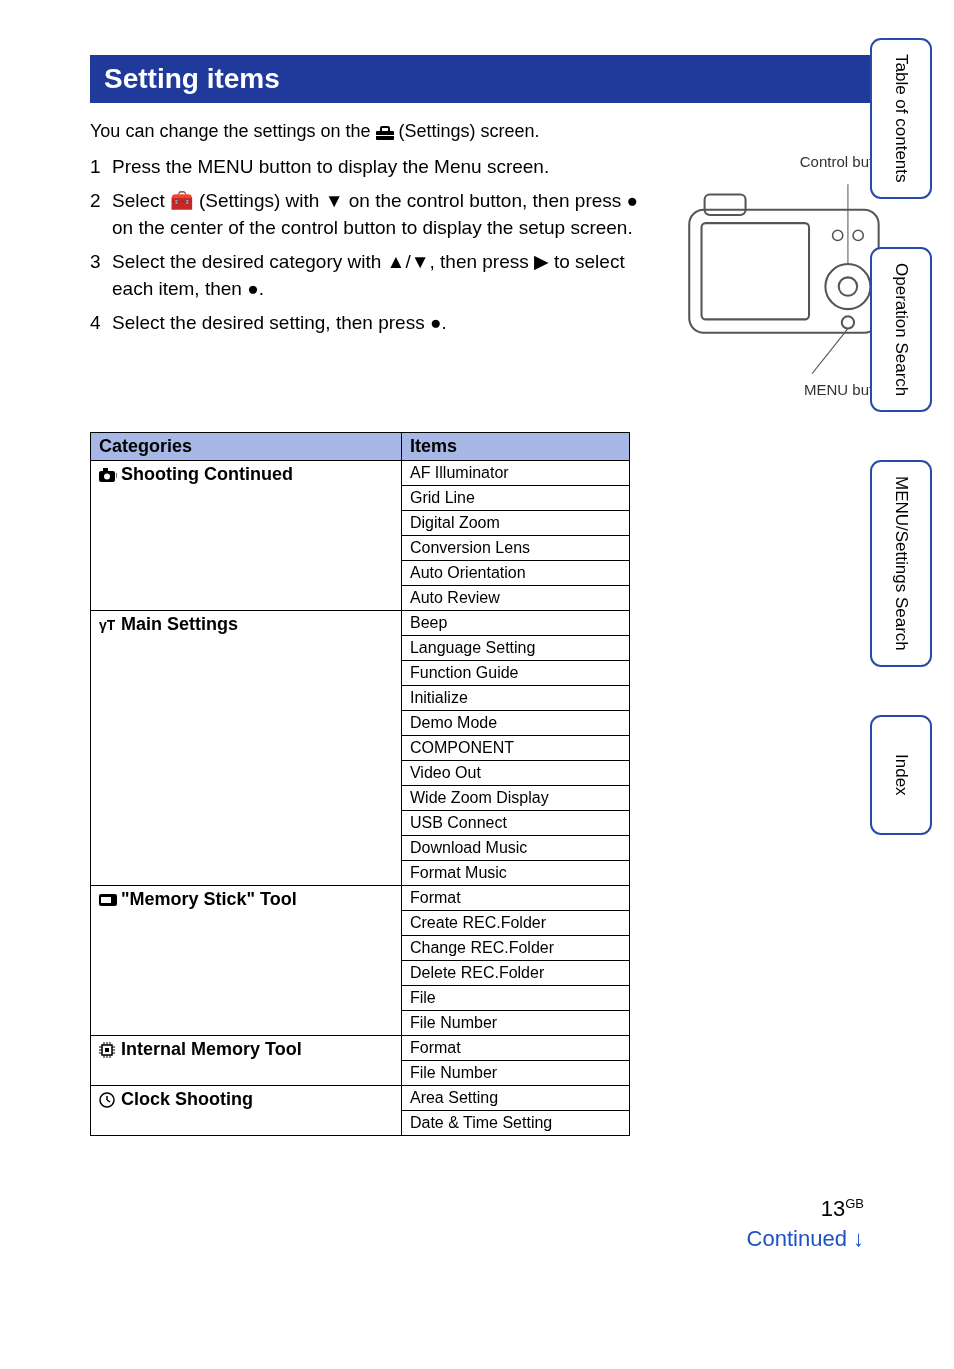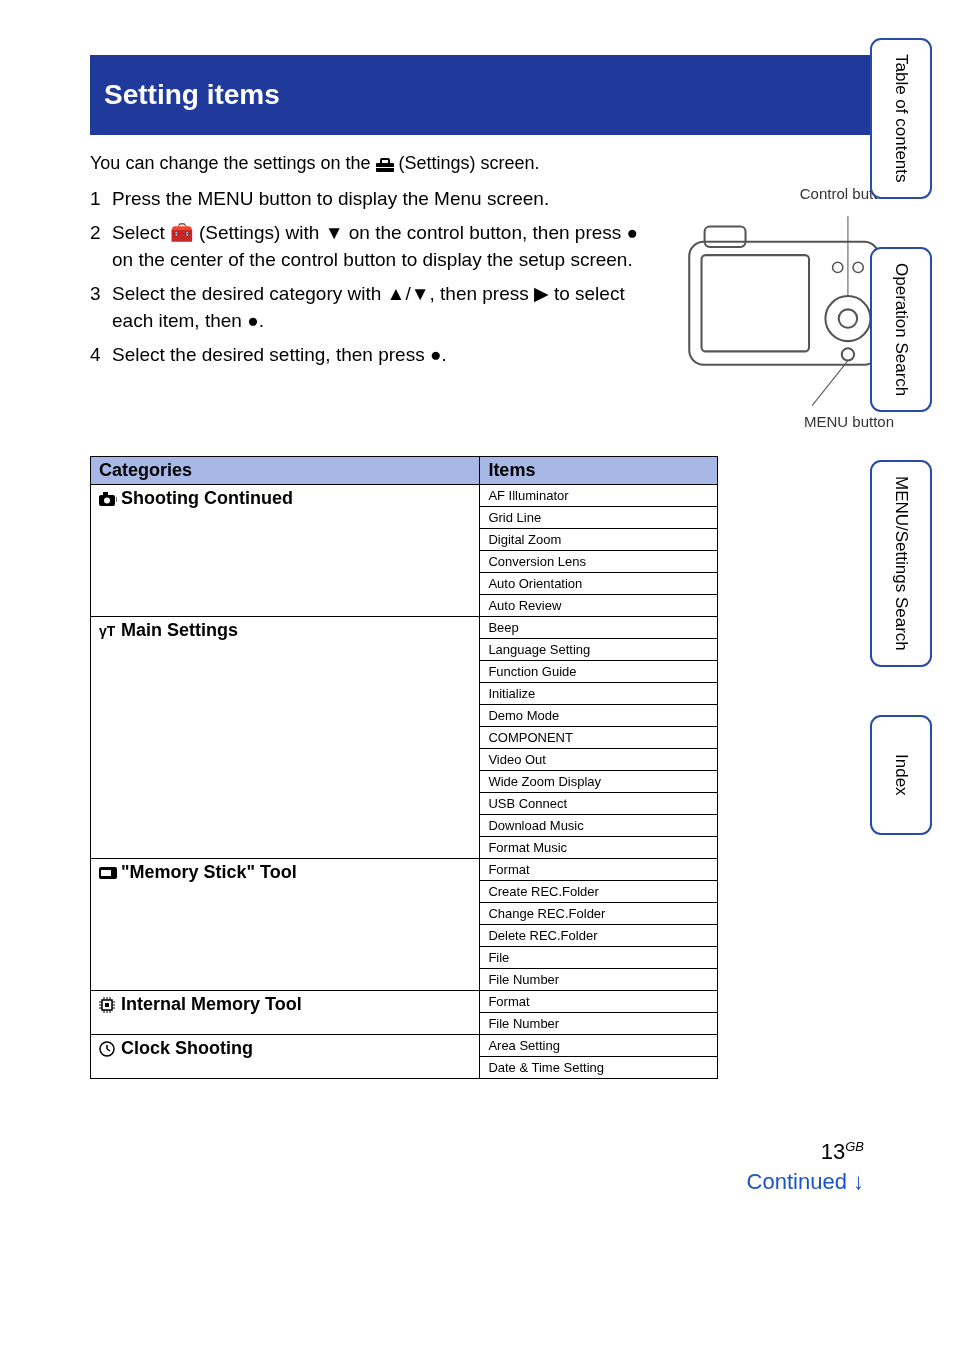--- a/index.html
+++ b/index.html
@@ -15,21 +15,21 @@
   }
   .page {
     padding: 55px 60px 40px 90px;
     position: relative;
   }
   .title-bar {
     background: #1f3a9a;
     color: #fff;
     font-size: 28px;
     font-weight: bold;
-    padding: 24px 14px;
+    padding: 8px 14px;
     margin-bottom: 18px;
   }
   .intro {
     font-size: 18px;
     margin-bottom: 8px;
   }
   .two-col {
     display: flex;
     gap: 18px;
   }
@@ -54,39 +54,39 @@
   .diag-label {
     font-size: 15px;
     text-align: right;
     color: #333;
   }
   .camera-svg {
     width: 100%;
     height: auto;
   }
   .table-wrap {
-    margin-top: 26px;
-    width: 628px;
+    margin-top: 34px;
+    width: 540px;
   }
   table {
     border-collapse: collapse;
     width: 100%;
   }
   th, td {
     border: 1px solid #000;
     padding: 3px 8px;
     text-align: left;
     vertical-align: top;
   }
   th {
     background: #a7b7e6;
     font-weight: bold;
     font-size: 18px;
   }
-  td { font-size: 13px; }
+  td { font-size: 16px; }
   .cat-cell { font-weight: bold; font-size: 18px; }
   .cat-icon {
     display: inline-block;
     width: 18px;
     text-align: right;
     margin-right: 4px;
     vertical-align: middle;
   }
   .cat-icon svg { display: block; }
   .side-tabs {
@@ -114,21 +114,21 @@
     line-height: 1.15;
     background: #fff;
   }
   .footer {
     position: relative;
     margin-top: 60px;
     text-align: right;
     padding-right: 30px;
   }
   .page-no { font-size: 22px; }
-  .page-no sup { font-size: 13px; font-style: italic; }
+  .page-no sup { font-size: 13px; }
   .continued {
     color: #1b52c4;
     font-size: 22px;
     margin-top: 4px;
   }
   .icon-inline {
     display: inline-block;
     vertical-align: -3px;
   }
 </style>

